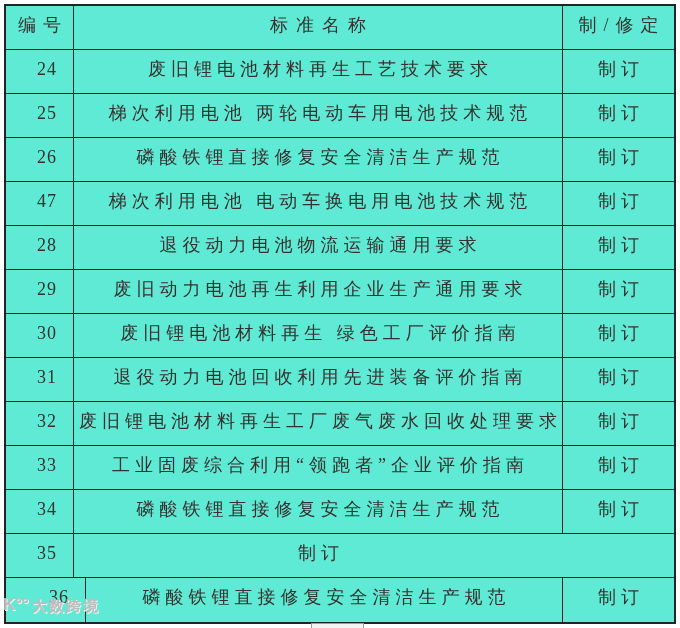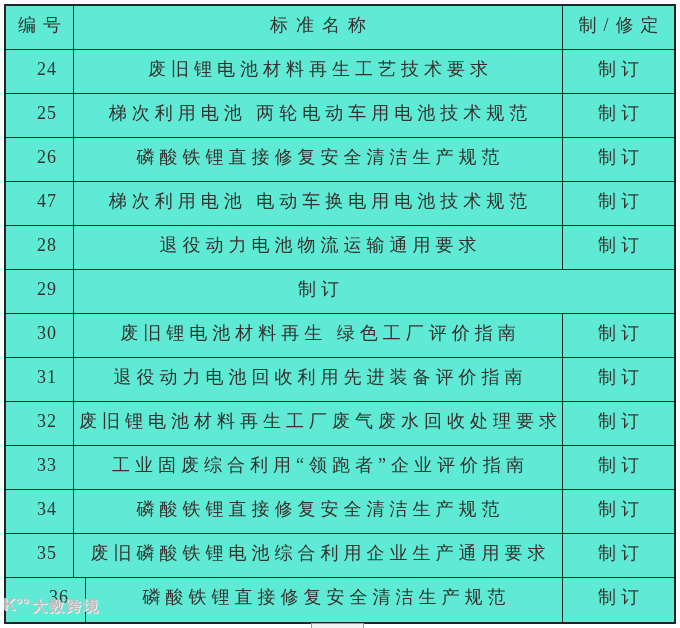--- a/index.html
+++ b/index.html
@@ -121,20 +121,21 @@
       </div>
 
       <div class="row">
         <div class="cell id">28</div>
         <div class="cell name">退役动力电池物流运输通用要求</div>
         <div class="cell action">制订</div>
       </div>
 
       <div class="row">
         <div class="cell id">29</div>
+        <div class="cell name">废旧动力电池再生利用企业生产通用要求</div>
         <div class="cell action">制订</div>
       </div>
 
       <div class="row">
         <div class="cell id">30</div>
         <div class="cell name">废旧锂电池材料再生 绿色工厂评价指南</div>
         <div class="cell action">制订</div>
       </div>
 
       <div class="row">
@@ -156,21 +157,20 @@
       </div>
 
       <div class="row">
         <div class="cell id">34</div>
         <div class="cell name">磷酸铁锂直接修复安全清洁生产规范</div>
         <div class="cell action">制订</div>
       </div>
 
       <div class="row">
         <div class="cell id">35</div>
-        <div class="cell name">废旧磷酸铁锂电池综合利用企业生产通用要求</div>
         <div class="cell action">制订</div>
       </div>
 
       <div class="row">
         <div class="cell id">36</div>
         <div class="cell name">磷酸铁锂直接修复安全清洁生产规范</div>
         <div class="cell action">制订</div>
       </div>
     </div>
 </div>

